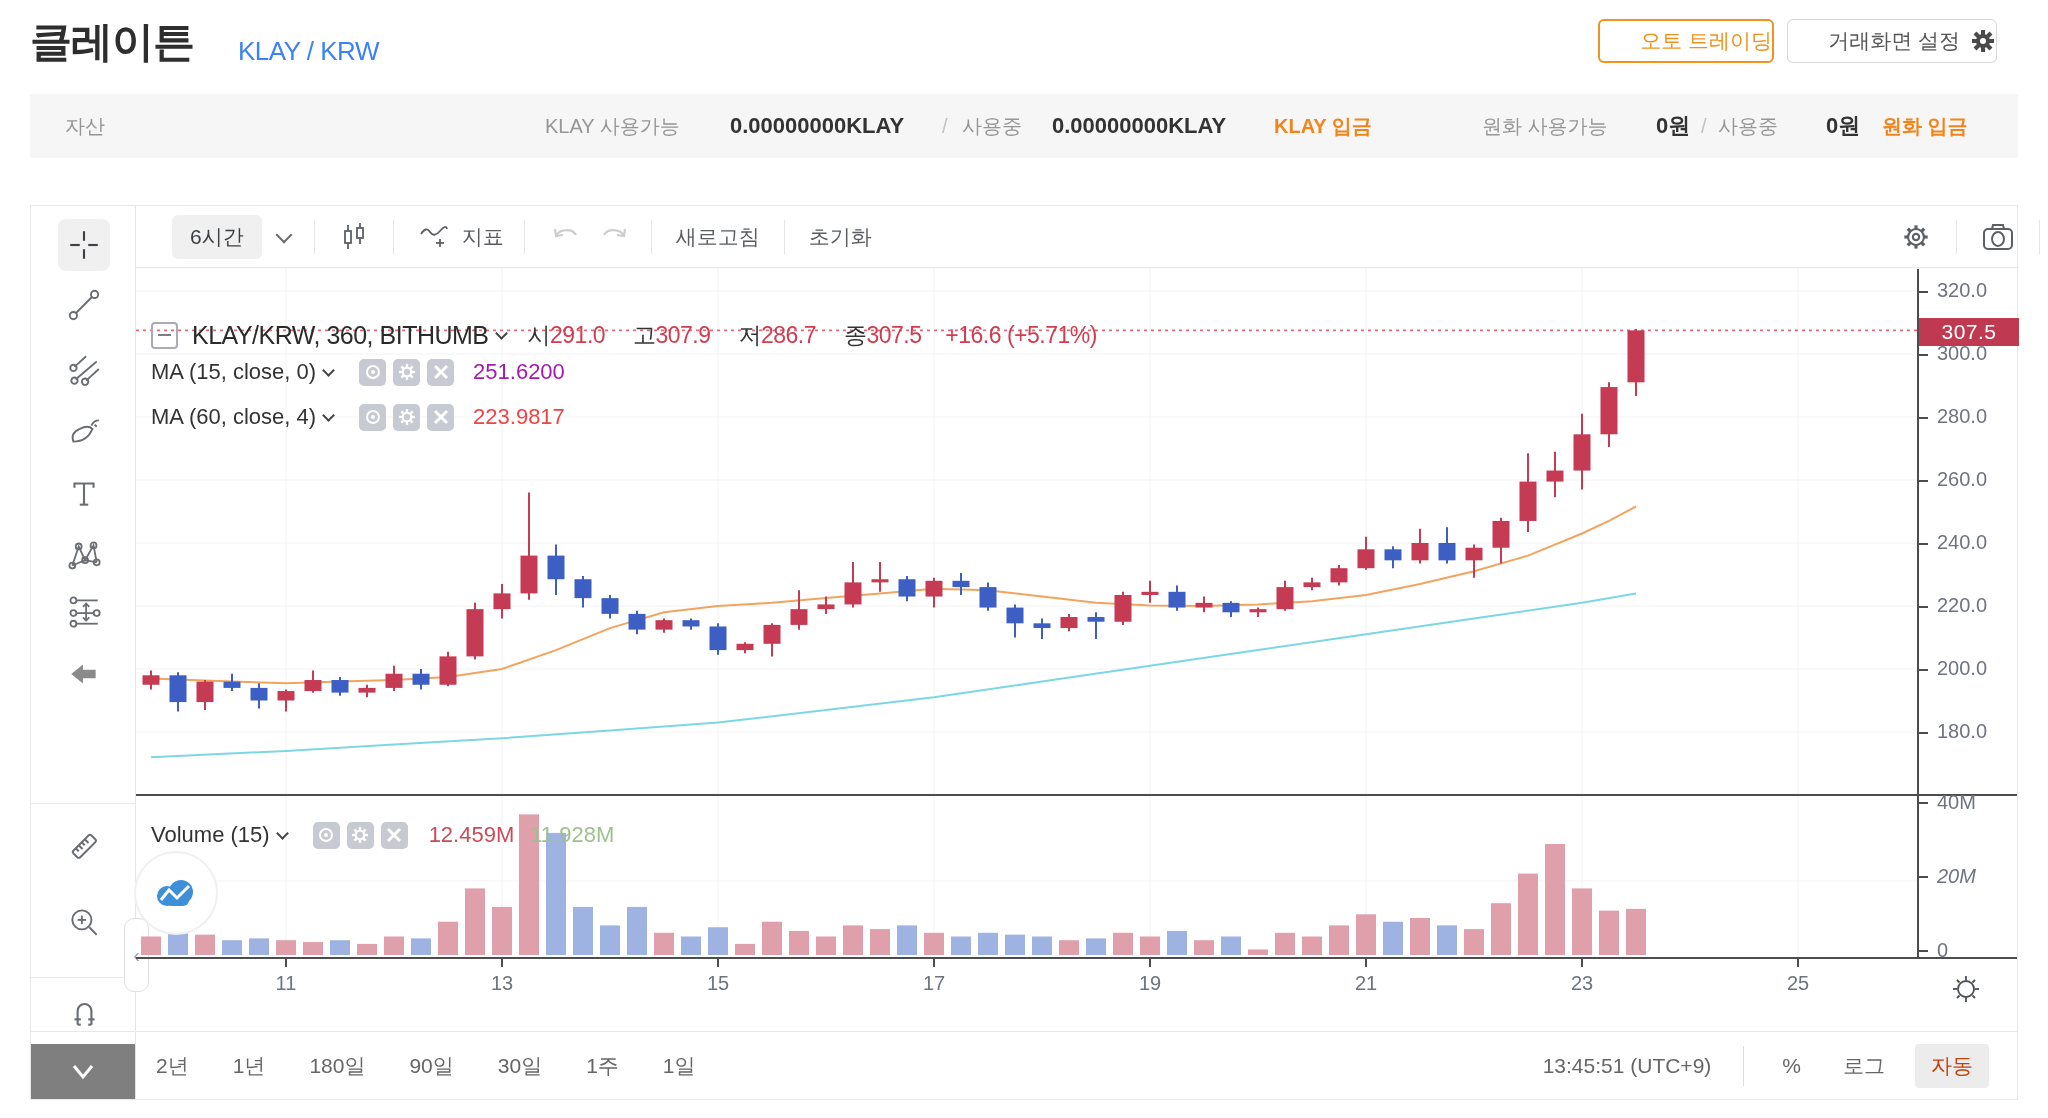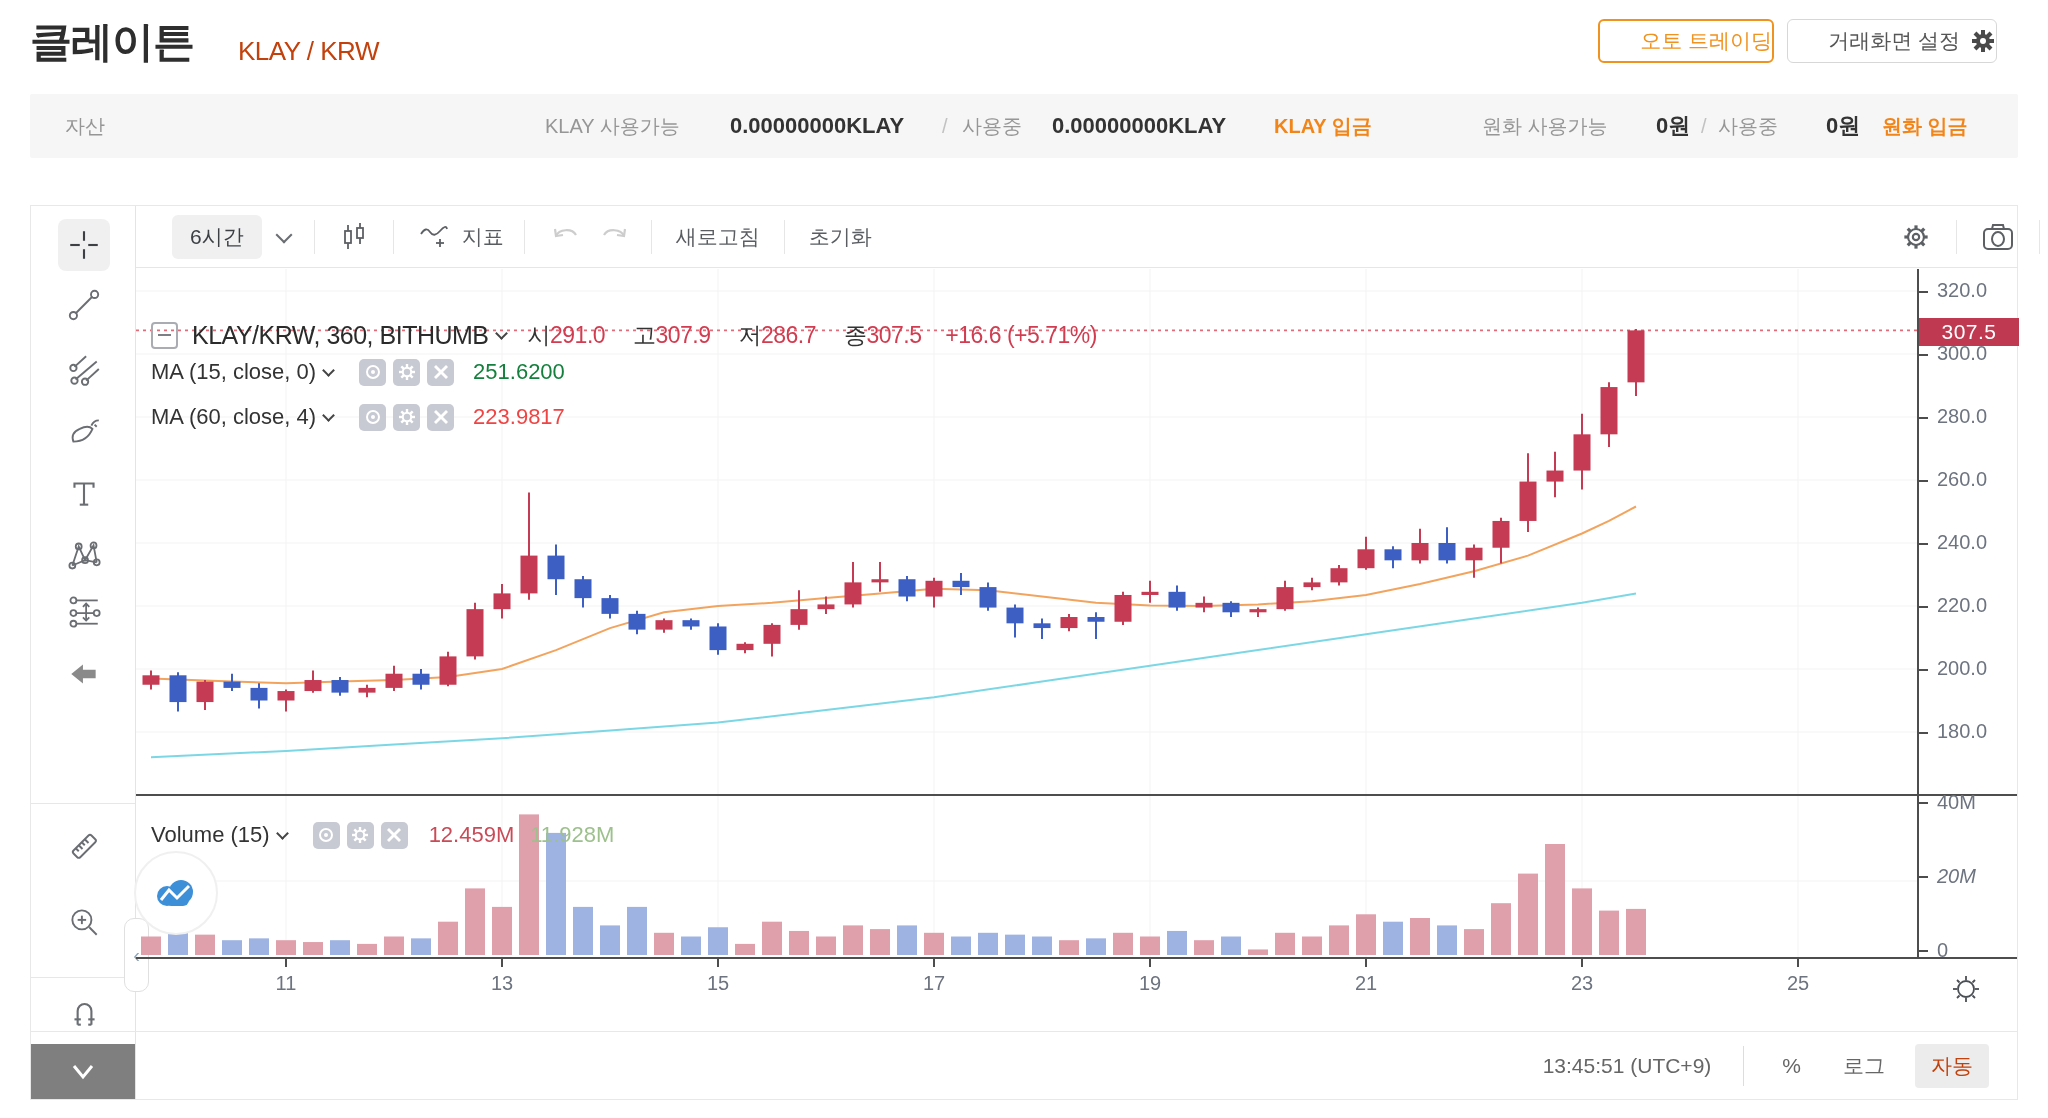--- a/index.html
+++ b/index.html
@@ -1,21 +1,21 @@
 <!DOCTYPE html>
 <html><head>
 <meta charset="utf-8">
 <style>
   html,body{margin:0;padding:0;background:#fff;}
   body{width:2048px;height:1118px;position:relative;overflow:hidden;
        font-family:"Liberation Sans","DejaVu Sans",sans-serif;color:#333;}
   .abs{position:absolute;}
   
   .title{left:30px;top:14px;font-size:42px;font-weight:bold;color:#2e2e2e;letter-spacing:-1px;}
-  .pair{left:238px;top:36px;font-size:26px;color:#c2410c;letter-spacing:-0.5px;}
+  .pair{left:238px;top:36px;font-size:26px;color:#3b82f6;letter-spacing:-0.5px;}
   .hbtn{top:19px;height:44px;border-radius:6px;display:flex;align-items:center;justify-content:flex-end;
         font-size:21px;box-sizing:border-box;cursor:pointer;background:#fff;gap:10px;}
   .hbtn.orange{left:1598px;width:176px;border:2px solid #f0921e;color:#f0921e;}
   .hbtn.gray{left:1787px;width:210px;border:1px solid #d7d7d7;color:#555;}
   
   .assetbar{left:30px;top:94px;width:1988px;height:64px;background:#f6f6f6;border-radius:2px;}
   .assetbar .abs{top:0;height:64px;display:flex;align-items:center;font-size:20px;}
   .t-gray{color:#969696;} .t-dark{color:#333;font-weight:bold;} .t-orange{color:#f28519;font-weight:bold;}
   .t-slash{color:#c2c2c2;font-size:22px;}
   
@@ -519,21 +519,21 @@
         </svg>
       </span>
     <span class="mini-btn">
         <svg width="16" height="16" viewBox="0 0 16 16">
           <g stroke="#fff" stroke-width="2.8">
             <line x1="2" y1="2" x2="14" y2="14"></line>
             <line x1="14" y1="2" x2="2" y2="14"></line>
           </g>
         </svg>
       </span>
-    <span style="margin-left:12px;color:#15803d">251.6200</span>
+    <span style="margin-left:12px;color:#a21caf">251.6200</span>
   </div>
   <div class="abs lg-row ma-row" style="left:120px;top:195px;height:32px">
     <span>MA (60, close, 4)</span>
     <span class="chev sm"></span>
     <span style="width:26px"></span>
     <span class="mini-btn">
         <svg width="18" height="18" viewBox="0 0 18 18">
           <circle cx="9" cy="9" r="6" fill="none" stroke="#fff" stroke-width="2"></circle>
           <circle cx="9" cy="9" r="2" fill="#fff"></circle>
         </svg>
@@ -645,20 +645,29 @@
       <line x1="7" y1="20" x2="11" y2="20"></line>
         <line x1="29" y1="20" x2="33" y2="20"></line>
       <line x1="11" y1="11" x2="13.5" y2="13.5"></line>
         <line x1="29" y1="11" x2="26.5" y2="13.5"></line>
       <line x1="11" y1="29" x2="13.5" y2="26.5"></line>
         <line x1="29" y1="29" x2="26.5" y2="26.5"></line>
       </svg>
   </div>
 
   <div class="abs bottombar">
+    <div class="rng" id="ranges">
+        <span style="cursor: pointer;">2년</span>
+        <span style="cursor: pointer;">1년</span>
+        <span style="cursor: pointer;">180일</span>
+        <span style="cursor: pointer;">90일</span>
+        <span style="cursor: pointer;">30일</span>
+        <span style="cursor: pointer;">1주</span>
+        <span style="cursor: pointer;">1일</span>
+      </div>
     <div class="br-right">
       <span>13:45:51 (UTC+9)</span>
       <span style="width:1px;height:40px;background:#ddd;margin:0 38px 0 32px"></span>
       <span>%</span>
       <span style="width:42px"></span>
       <span>로그</span>
       <span style="width:30px"></span>
       <span class="auto-sel">자동</span>
     </div>
   </div>

